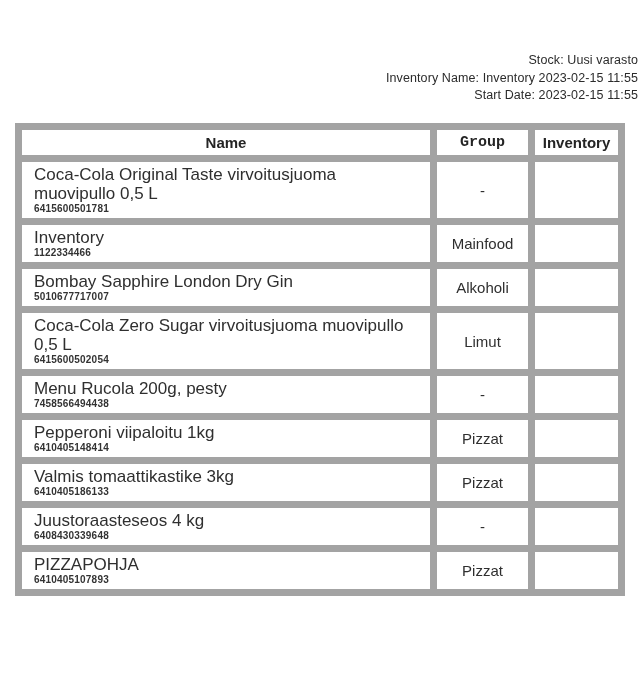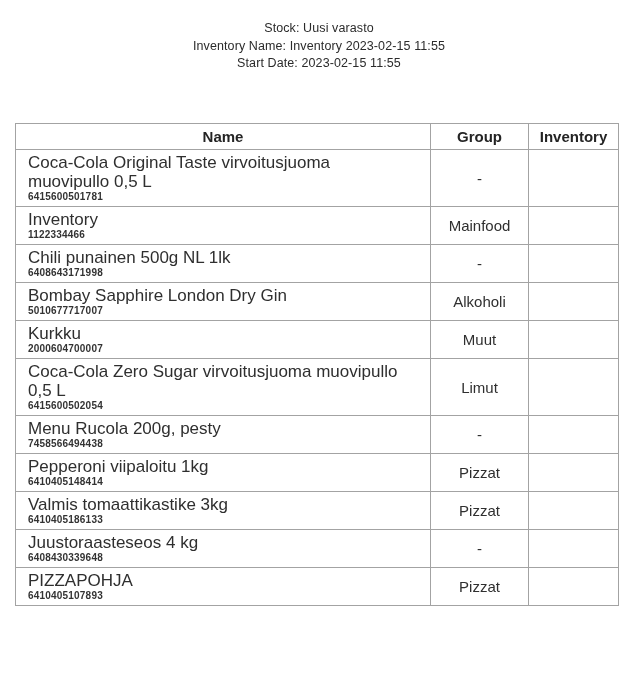--- a/index.html
+++ b/index.html
@@ -9,49 +9,49 @@
   }
   body {
     width: 638px;
     height: 674px;
     position: relative;
     font-family: "Liberation Sans", sans-serif;
     color: #2d2d2d;
     overflow: hidden;
   }
   .report-header {
-    padding-top: 20px;
-    text-align: center;
+    padding-top: 52px;
+    text-align: right;
     font-size: 12.5px;
     line-height: 17.5px;
     color: #2b2b2b;
     letter-spacing: 0.1px;
   }
   table.inv-table {
     position: absolute;
     left: 15px;
     top: 123px;
     width: 592px;
     border-collapse: collapse;
     table-layout: fixed;
   }
   .inv-table th, .inv-table td {
-    border: 1px solid #a3a3a3;
+    border: 7px solid #a3a3a3;
     box-sizing: border-box;
   }
   .inv-table th {
     font-size: 15px;
     font-weight: 600;
     color: #242424;
     padding: 3px 2px;
     line-height: 19px;
     text-align: center;
   }
   .col-name      { width: 415px; }
-  .col-group     { width: 98px;  }
+  .col-group     { width: 98px; font-family: Liberation Mono, monospace;  }
   .col-inventory { width: 90px;  }
   .cell-name {
     padding: 3px 12px;
     vertical-align: middle;
   }
   .pname {
     font-size: 17px;
     line-height: 19px;
     color: #2f2f2f;
     max-width: 370px;
@@ -104,40 +104,24 @@
       <tr>
         <td class="cell-name">
           <div class="pname">Inventory</div>
           <div class="pcode">1122334466</div>
         </td>
         <td class="cell-group">Mainfood</td>
         <td class="cell-inventory"></td>
       </tr>
       <tr>
         <td class="cell-name">
-          <div class="pname">Chili punainen 500g NL 1lk</div>
-          <div class="pcode">6408643171998</div>
-        </td>
-        <td class="cell-group">-</td>
-        <td class="cell-inventory"></td>
-      </tr>
-      <tr>
-        <td class="cell-name">
           <div class="pname">Bombay Sapphire London Dry Gin</div>
           <div class="pcode">5010677717007</div>
         </td>
         <td class="cell-group">Alkoholi</td>
-        <td class="cell-inventory"></td>
-      </tr>
-      <tr>
-        <td class="cell-name">
-          <div class="pname">Kurkku</div>
-          <div class="pcode">2000604700007</div>
-        </td>
-        <td class="cell-group">Muut</td>
         <td class="cell-inventory"></td>
       </tr>
       <tr>
         <td class="cell-name">
           <div class="pname">Coca-Cola Zero Sugar virvoitusjuoma muovipullo 0,5 L</div>
           <div class="pcode">6415600502054</div>
         </td>
         <td class="cell-group">Limut</td>
         <td class="cell-inventory"></td>
       </tr>

